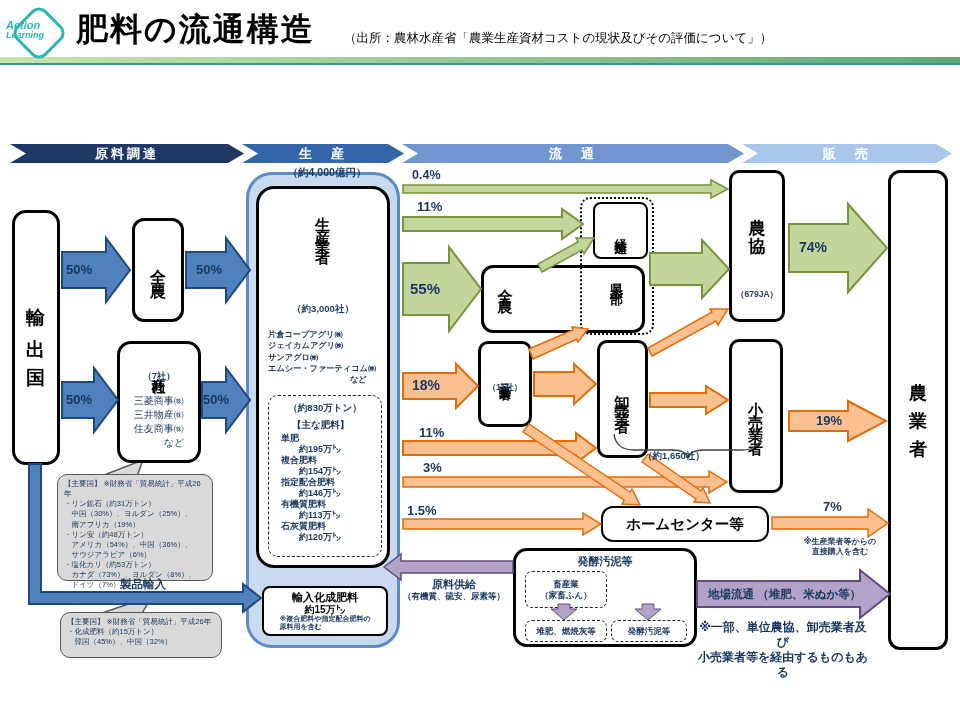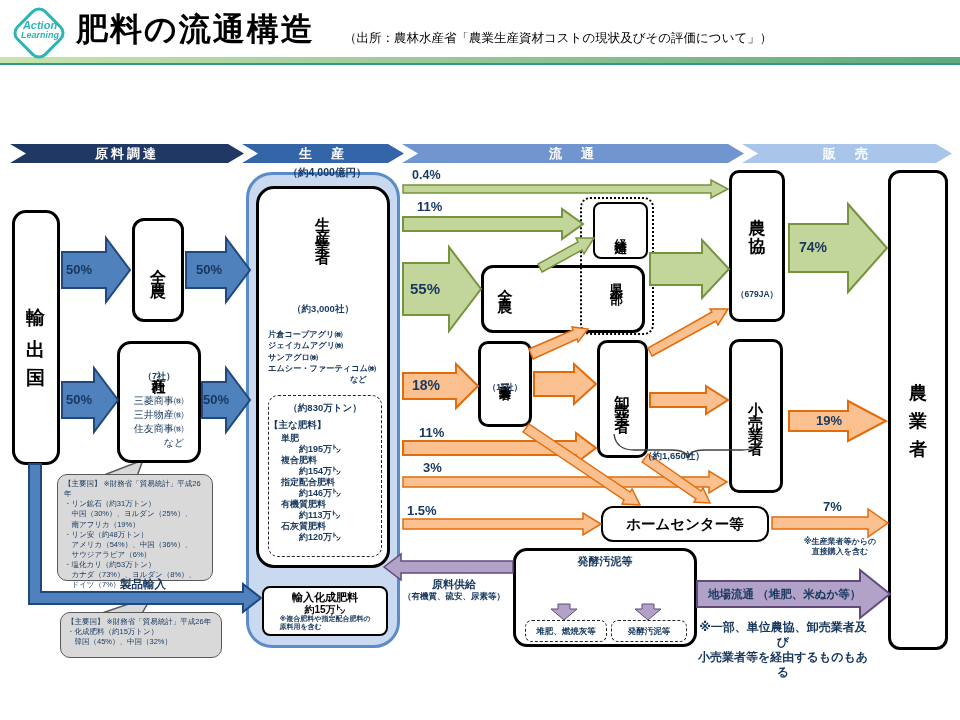--- a/index.html
+++ b/index.html
@@ -29,21 +29,21 @@
   .stage{position:absolute;top:144px;height:19px;display:flex;align-items:center;justify-content:center;
          color:#fff;font-weight:bold;font-size:13px;letter-spacing:3px;z-index:2;
          clip-path:polygon(0 0,calc(100% - 16px) 0,100% 50%,calc(100% - 16px) 100%,0 100%,16px 50%)}
   svg{position:absolute;left:0;top:0;pointer-events:none}
   #svg-under{z-index:1} #svg-over{z-index:3}
   .bubble{position:absolute;background:var(--bubble-bg);border:1.5px solid var(--bubble-edge);
           border-radius:10px;box-sizing:border-box;z-index:2;color:var(--navy);
           padding:4px 6px;font-size:7.5px;line-height:1.35}
   .logo-diamond{position:absolute;left:14px;top:10px;width:42px;height:42px;border:3px solid var(--logo-teal);
           border-radius:10px;transform:rotate(45deg);background:#fff;box-sizing:border-box}
-  .logo-text{position:absolute;left:2px;top:18px;width:68px;text-align:center;color:var(--logo-teal);
+  .logo-text{position:absolute;left:2px;top:18px;width:68px;color:var(--logo-teal);
           font-style:italic;font-weight:bold;z-index:2;line-height:1}
   .logo-text .l1{font-size:11px;display:block}
   .logo-text .l2{font-size:9px;display:block}
 </style>
 </head>
 <body>
 
 <div class="abs" style="left:4px;top:2px;width:72px;height:60px;z-index:2">
   <div class="logo-diamond"></div>
   <div class="logo-text">
@@ -88,21 +88,21 @@
 <div class="node" style="left:256px;top:186px;width:134px;height:382px;border-radius:18px">
   <div class="v" style="position:absolute;left:50%;transform:translateX(-50%);top:16px;font-size:15px;letter-spacing:11px">生産業者</div>
   <div style="position:absolute;top:114px;left:0;width:100%;text-align:center;font-size:9.5px;font-weight:bold;color:var(--navy)">（約3,000社）</div>
   <div class="ml" style="position:absolute;top:140px;left:9px;font-size:8.2px;color:var(--navy);line-height:1.38;font-weight:bold">片倉コープアグリ㈱
 ジェイカムアグリ㈱
 サンアグロ㈱
 エムシー・ファーティコム㈱
 　　　　　　　　　　など</div>
   <div style="position:absolute;left:9px;top:206px;width:114px;height:162px;border:1.5px dashed #222;border-radius:10px;box-sizing:border-box">
     <div style="text-align:center;font-size:9.5px;color:var(--navy);font-weight:bold;margin-top:6px">（約830万トン）</div>
-    <div style="font-size:9.5px;color:var(--navy);font-weight:bold;margin:4px 0 0 0">【主な肥料】</div>
+    <div style="font-size:9.5px;color:var(--navy);font-weight:bold;margin:4px 0 0 23px">【主な肥料】</div>
     <div class="ml" style="font-size:9px;color:var(--navy);font-weight:bold;line-height:1.22;margin:1px 0 0 12px">単肥
 　　約195万㌧
 複合肥料
 　　約154万㌧
 指定配合肥料
 　　約146万㌧
 有機質肥料
 　　約113万㌧
 石灰質肥料
 　　約120万㌧</div>
@@ -145,20 +145,22 @@
 <div class="node" style="left:601px;top:506px;width:168px;height:36px;border-width:2.5px;border-radius:12px">
   <div style="font-size:14.5px;font-weight:bold">ホームセンター等</div>
 </div>
 
 <div class="node" style="left:888px;top:170px;width:60px;height:480px;border-radius:12px">
   <div class="v" style="font-size:18px;letter-spacing:28px">農業者</div>
 </div>
 
 <div class="node" style="left:513px;top:548px;width:184px;height:99px;border-radius:14px">
   <div style="position:absolute;top:3px;width:100%;text-align:center;font-size:11px;font-weight:bold;color:var(--navy)">発酵汚泥等</div>
+  <div class="dashed ml" style="left:9px;top:20px;width:82px;height:37px;font-size:8.5px;font-weight:bold">畜産業
+（家畜ふん）</div>
   <div class="dashed" style="left:9px;top:69px;width:82px;height:22px;font-size:8.5px;font-weight:bold">堆肥、燃焼灰等</div>
   <div class="dashed" style="left:95px;top:69px;width:76px;height:22px;font-size:8.5px;font-weight:bold">発酵汚泥等</div>
 </div>
 
 <div class="bubble ml" style="left:57px;top:474px;width:156px;height:107px">【主要国】 ※財務省「貿易統計」平成26年
 ・リン鉱石（約31万トン）
 　中国（30%）、ヨルダン（25%）、
 　南アフリカ（19%）
 ・リン安（約48万トン）
 　アメリカ（54%）、中国（36%）、

